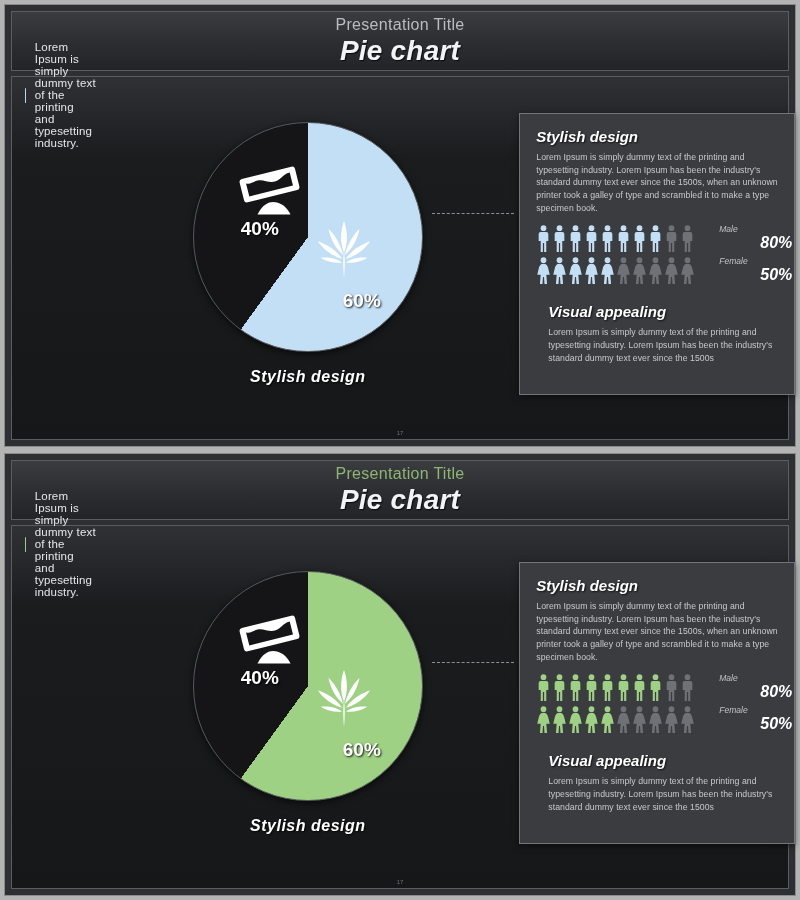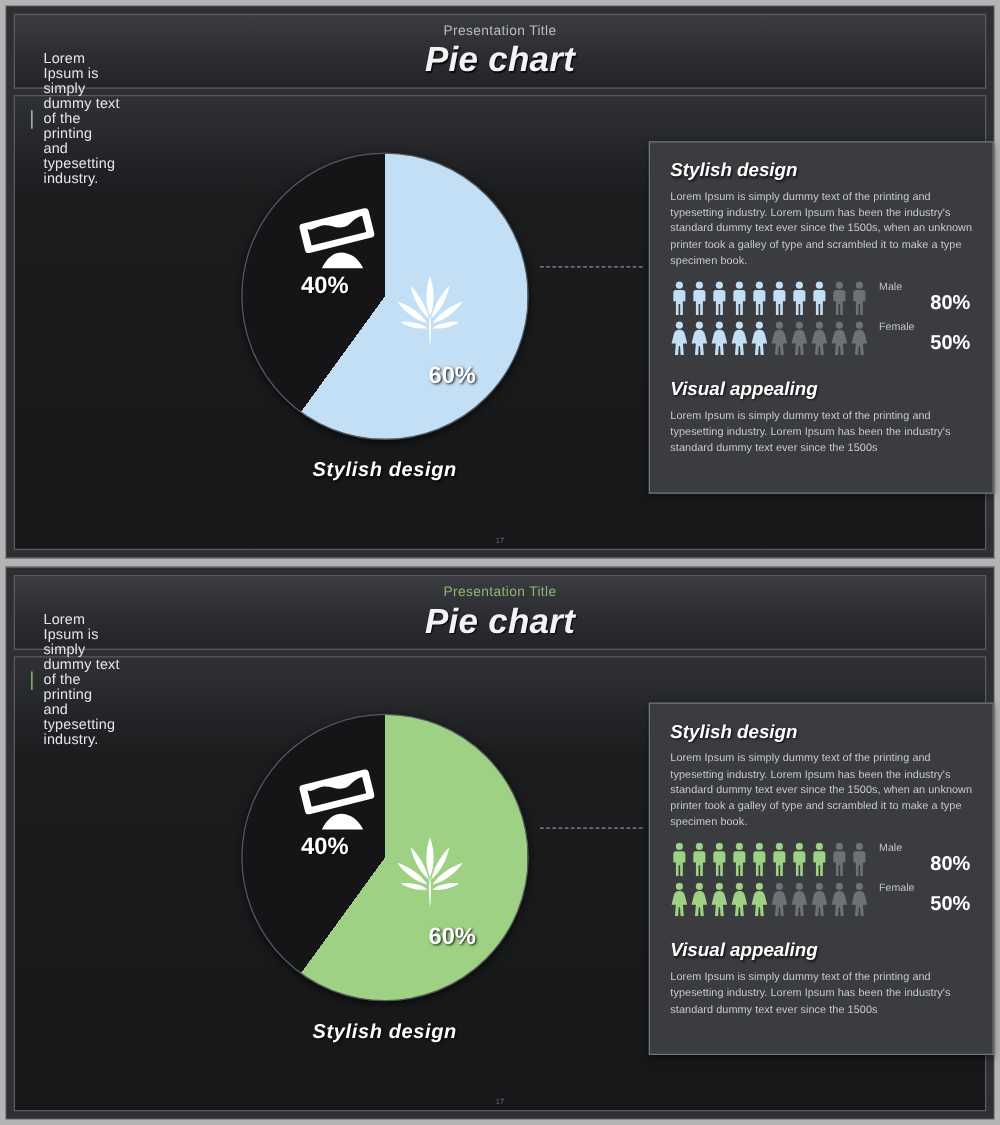--- a/index.html
+++ b/index.html
@@ -42,21 +42,21 @@
     height: 60px;
     border: 1px solid #5a5c60;
     background: linear-gradient(180deg,#3b3c40 0%,#2c2d30 55%,#232427 100%);
     display: flex;
     flex-direction: column;
     align-items: center;
     justify-content: center;
     position: relative;
   }
   .pres-title {
-    font-size: 11px;
+    font-size: 16px;
     color: #b9bcc2;
     letter-spacing: .3px;
     margin-bottom: 1px;
   }
   .slide-green .pres-title { color: #8fb573; }
   .main-title {
     font-size: 28px;
     font-style: italic;
     font-weight: bold;
     color: #f2f3f5;
@@ -185,37 +185,38 @@
     line-height: 1.46;
     color: #c6c9ce;
     letter-spacing: .05px;
   }
 
   
   .people-block { margin: 10px 0 4px 0; }
   .people-row {
     display: flex;
     align-items: center;
-    gap: 0px;
+    gap: 16px;
     margin-bottom: 5px;
+    font-style: italic;
   }
   .people-icons { display: flex; gap: 1px; }
   .person { width: 15px; height: 27px; }
   .people-label {
     margin-left: 8px;
     line-height: 1.12;
   }
   .people-label .lbl {
     font-size: 8.5px; color: #bfc2c7; display: block;
   }
   .people-label .val {
     font-size: 16px; font-weight: bold; color: #ffffff; display: block; margin-left: 41px;
   }
 
-  .panel-sec2 { margin-top: 10px; }
+  .panel-sec2 { margin-top: 10px; margin-left: 12px; }
 
   
   .page-num {
     position: absolute;
     bottom: 3px; left: 0; right: 0;
     text-align: center;
     font-size: 6px;
     color: #6d7075;
   }
 </style>

